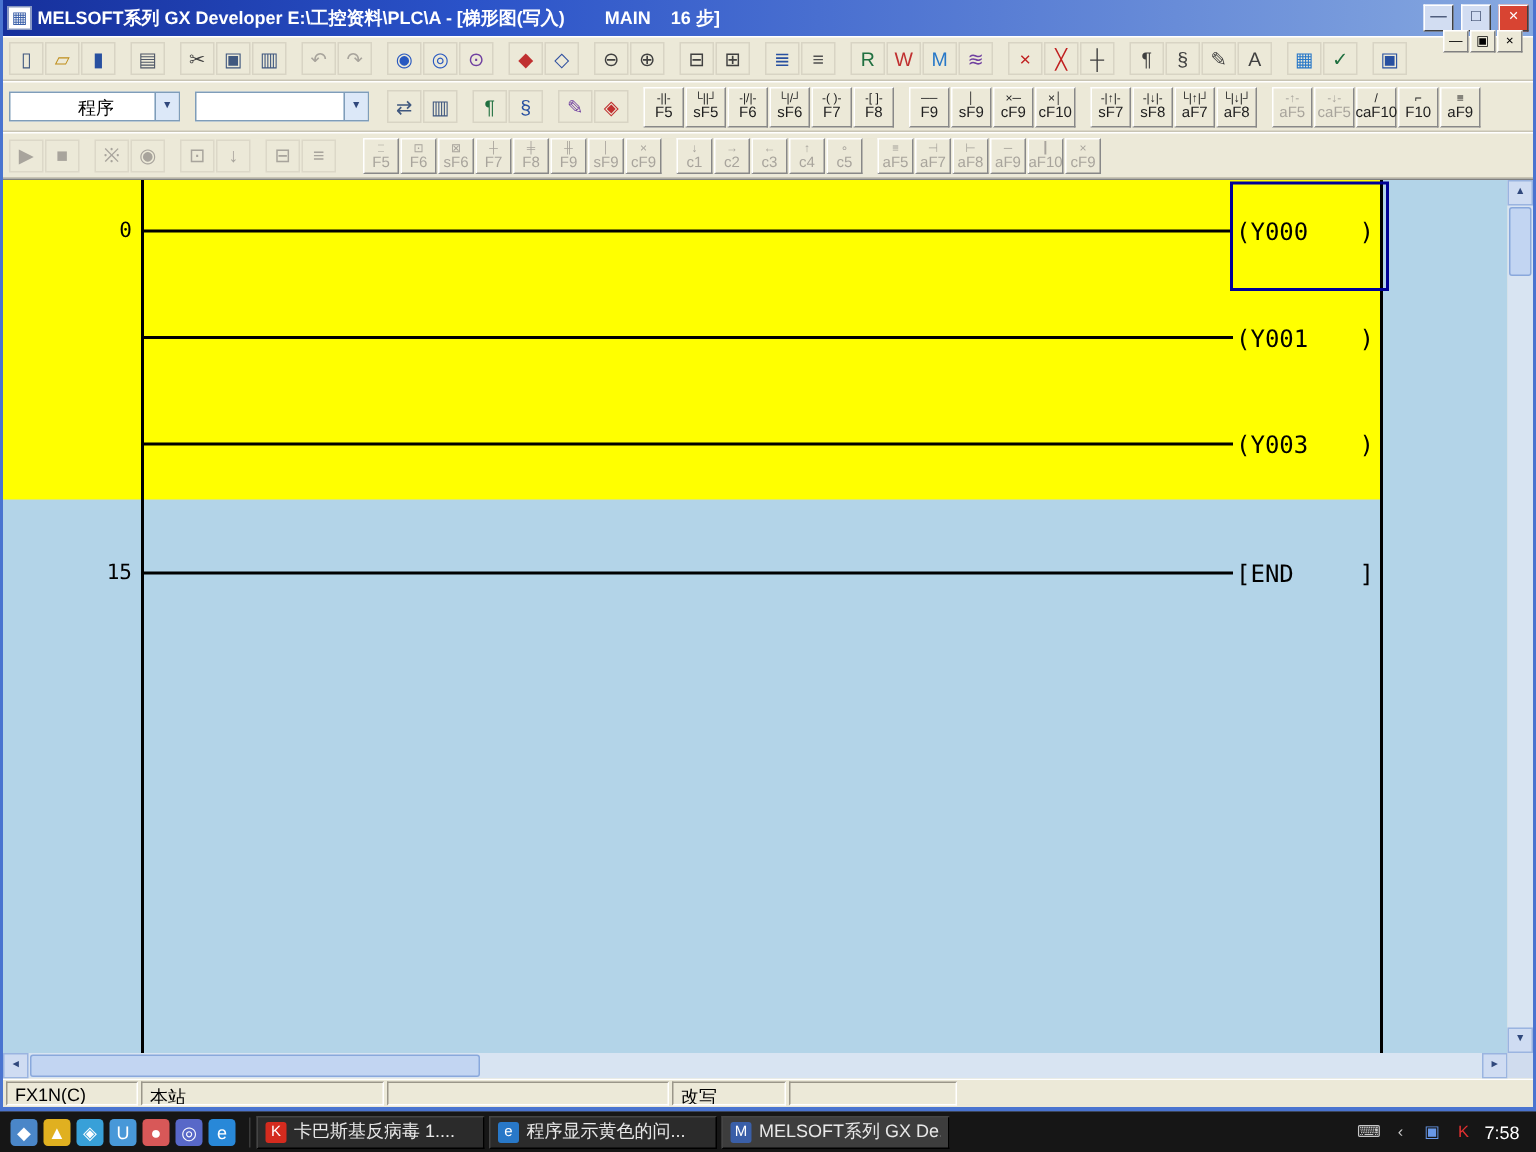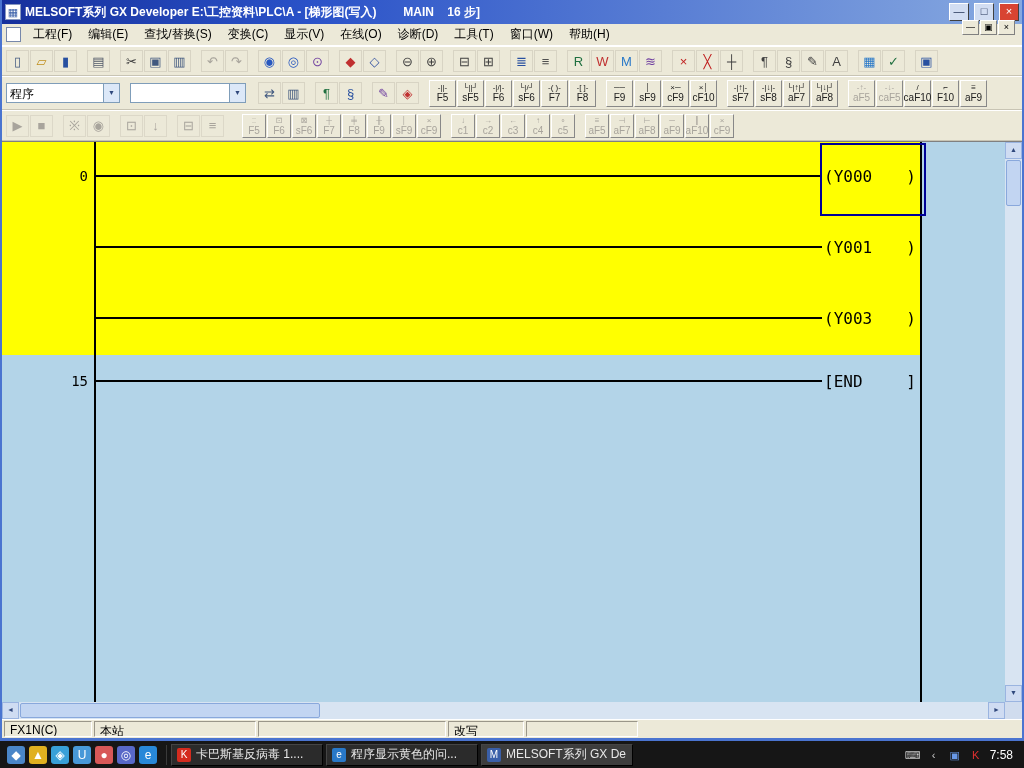--- a/index.html
+++ b/index.html
@@ -34,21 +34,21 @@
              border-bottom:1px solid #c8c4b4; border-top:1px solid #fff; }
   .toolbar1 { height:30px; }
   .toolbar2 { height:34px; gap:2px; }
   .toolbar3 { height:31px; }
   .tbtn { width:23px; height:22px; border:1px solid #d8d4c4; background:#ece9d8; flex:none;
           font-size:13px; line-height:19px; text-align:center; padding:0; }
   .tglyph { pointer-events:none; }
   .gsep { margin-left:9px !important; }
   .combo { width:114px; height:20px; background:#fff; border:1px solid #7f9db9; display:flex; flex:none; }
   .combo2 { width:116px; margin-left:8px; }
-  .combo-text { flex:1; font-size:12px; padding:2px 3px; white-space:nowrap; overflow:hidden; }
+  .combo-text { flex:1; font-size:12px; padding:2px 3px; white-space:nowrap; overflow:hidden;margin-left:42px; }
   .combo-btn { width:16px; background:#dce8f8; border-left:1px solid #7f9db9; font-size:7px;
                line-height:17px; text-align:center; color:#30487c; flex:none; }
   .fkey { width:27px; height:27px; border:1px solid; border-color:#fff #888 #888 #fff; background:#ece9d8;
           display:flex; flex-direction:column; align-items:center; justify-content:center; flex:none; padding:0; }
   .fkey .sym { font-size:8px; line-height:9px; height:9px; overflow:hidden; white-space:nowrap; color:#202020; }
   .fkey .key { font-size:10px; line-height:11px; color:#202020; }
   .fkey.gray .sym, .fkey.gray .key { color:#a8a49c; }
   .toolbar2-icons { display:flex; gap:1px; margin-left:10px; margin-right:8px; }
   .toolbar3 .tbtn { color:#a8a49c; border-color:#dcd8c8; }
   .toolbar3 .fkey { width:24px; height:24px; }
@@ -56,21 +56,21 @@
 
   
   .client { flex:1; position:relative; background:#ece9d8; border-top:1px solid #808080; overflow:hidden; }
   .lad-content { position:absolute; top:0; left:0; right:17px; bottom:17px; background:#b3d4e8; overflow:hidden; }
   .yellow-band { position:absolute; top:0; left:0; width:920px; height:213px; background:#ffff00; }
   .rail { position:absolute; top:0; bottom:0; width:2px; background:#000; }
   .rail-left { left:92px; } .rail-right { left:918px; }
   .lad-rows { position:absolute; top:0; left:0; right:0; bottom:0; }
   .lad-row { position:absolute; left:0; right:0; height:71px; }
   .lad-rows .lad-row:nth-of-type(1){ top:0; } .lad-rows .lad-row:nth-of-type(2){ top:71px; }
-  .lad-rows .lad-row:nth-of-type(3){ top:142px; } .lad-rows .lad-row:nth-of-type(4){ top:205px; }
+  .lad-rows .lad-row:nth-of-type(3){ top:142px; } .lad-rows .lad-row:nth-of-type(4){ top:228px; }
   .lad-step { position:absolute; left:0; width:86px; top:26px; text-align:right;
               font:14px "DejaVu Sans Mono", monospace; color:#000; }
   .lad-line { position:absolute; left:94px; width:726px; top:33px; height:2px; background:#000; }
   .lad-elem { position:absolute; left:820px; width:98px; top:24px; height:20px; display:flex; align-items:center;
               font:16px "DejaVu Sans Mono", monospace; color:#000; }
   .lad-open { padding-left:2px; } .lad-close { margin-left:auto; padding-right:4px; }
   .lad-elem.selected::before { content:""; position:absolute; left:-2px; top:-23px; width:102px; height:69px;
               border:2px solid #000096; }
 
   
@@ -118,34 +118,20 @@
 <div class="app">
 
   <div class="titlebar">
     <div class="title-icon">▦</div>
     <div class="title-text">MELSOFT系列 GX Developer E:\工控资料\PLC\A - [梯形图(写入)        MAIN    16 步]</div>
     <div class="winbtn">—</div>
     <div class="winbtn">□</div>
     <div class="winbtn close">×</div>
   </div>
 
-  <div class="menubar">
-    <div class="mdoc"></div>
-
-  <div class="menu-item">工程(F)</div>
-      <div class="menu-item">编辑(E)</div>
-      <div class="menu-item">查找/替换(S)</div>
-      <div class="menu-item">变换(C)</div>
-      <div class="menu-item">显示(V)</div>
-      <div class="menu-item">在线(O)</div>
-      <div class="menu-item">诊断(D)</div>
-      <div class="menu-item">工具(T)</div>
-      <div class="menu-item">窗口(W)</div>
-      <div class="menu-item">帮助(H)</div>
-    </div>
   <div class="menubar" style="height:0;border:none;padding:0;position:absolute;right:4px;top:27px;background:transparent;">
     <div class="menubar-right">
       <div class="mbtn">—</div>
       <div class="mbtn">▣</div>
       <div class="mbtn">×</div>
     </div>
   </div>
 
   <div class="toolbar toolbar1">
 

